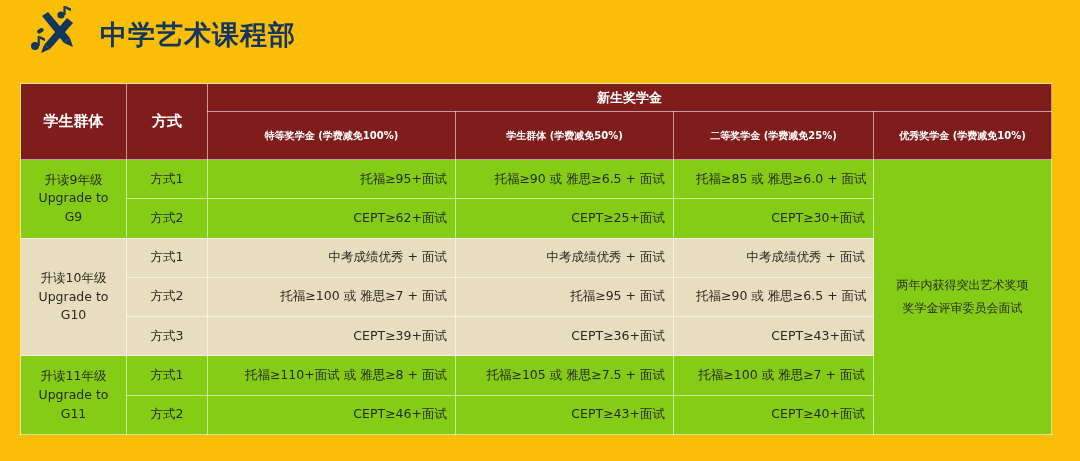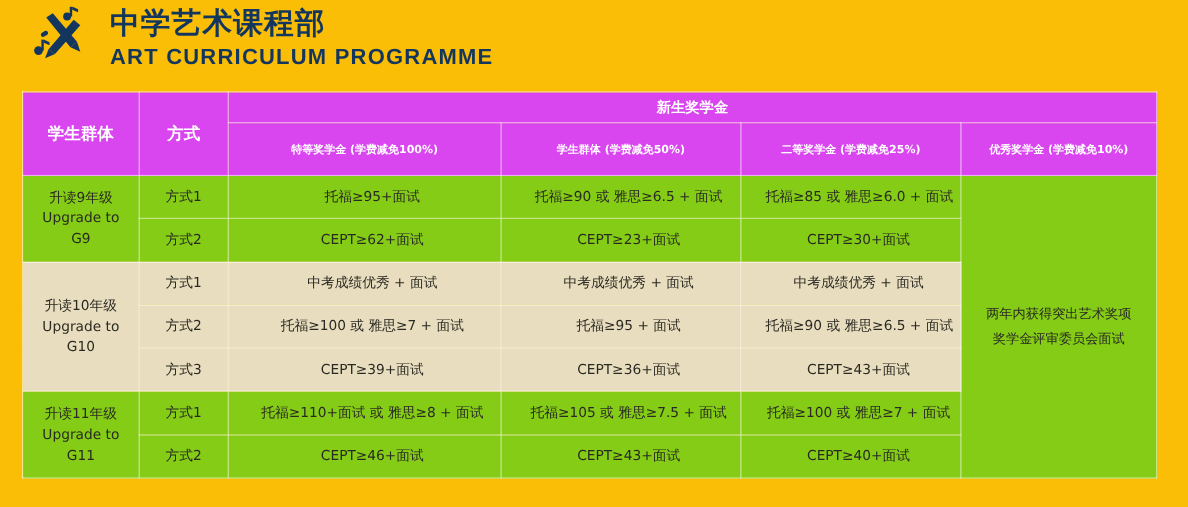--- a/index.html
+++ b/index.html
@@ -38,21 +38,21 @@
     width: 100%; height: 100%;
     border-collapse: collapse;
     table-layout: fixed;
   }
   table.sch th, table.sch td {
     border: 1px solid rgba(255,255,255,0.55);
     text-align: center; vertical-align: middle;
   }
   
   thead th {
-    background: #d946ef;
+    background: #7f1d1d;
     color: #FFFFFF;
     font-weight: bold;
     font-family: "DejaVu Sans", "Liberation Sans", sans-serif;
   }
   th.grp-top {
     font-size: 13px; height: 28px; padding: 2px 0;
     border-bottom: 1px solid rgba(255,255,255,0.35);
   }
   th.sub { font-size: 10px; height: 48px; padding: 4px 6px; }
   th.corner { font-size: 15px; margin-top: 12px; }
@@ -64,21 +64,21 @@
     border: 1px solid #FFFFFF;
     padding: 4px 8px;
     height: 39px;
     white-space: nowrap;
   }
   tbody td.light  { background: #84cc16; }
   tbody td.dark   { background: #E9DDBF; }
   tbody td.group  { font-weight: normal; line-height: 1.5; font-size: 12.5px; white-space: normal; }
   tbody td.group .en { font-size: 12.5px; }
   tbody td.mode   { font-size: 12.5px; }
-  tbody td.crit   { text-align: center; padding-left: 22px; }
+  tbody td.crit   { text-align: right; padding-left: 22px; }
   tbody td.merged {
     line-height: 1.9; font-size: 12px; white-space: normal;
     padding: 0 14px;
   }
 
   
   col.c-group { width: 106px; }
   col.c-mode  { width: 81px; }
   col.c-a     { width: 248px; }
   col.c-b     { width: 218px; }
@@ -109,21 +109,20 @@
           <path d="M39.6 0 L45 2.4 L45 5.2 L39.6 2.8 Z"></path>
 
           <circle cx="9" cy="40" r="4"></circle>
           <rect x="11.6" y="30" width="2.2" height="10"></rect>
           <path d="M13.8 30 L19 32.4 L19 35.2 L13.8 32.8 Z"></path>
         </g>
       </svg>
     </span>
     <span class="brand-text">
       <span class="brand-cn">中学艺术课程部</span>
-      <span class="brand-en">ART CURRICULUM PROGRAMME</span>
     </span>
   </div>
 
   <div class="table-wrap">
     <table class="sch">
       <colgroup>
         <col class="c-group">
           <col class="c-mode">
           <col class="c-a">
           <col class="c-b">
@@ -155,21 +154,21 @@
           <td class="light crit">托福≥90 或 雅思≥6.5 + 面试</td>
           <td class="light crit">托福≥85 或 雅思≥6.0 + 面试</td>
           <td class="light merged" rowspan="7">
             <span>两年内获得突出艺术奖项</span><br>
             <span>奖学金评审委员会面试</span>
           </td>
         </tr>
         <tr>
           <td class="light mode">方式2</td>
           <td class="light crit">CEPT≥62+面试</td>
-          <td class="light crit">CEPT≥23+面试</td>
+          <td class="light crit">CEPT≥25+面试</td>
           <td class="light crit">CEPT≥30+面试</td>
         </tr>
 
         <tr>
           <td class="dark group" rowspan="3">
             <span>升读10年级</span><br>
             <span class="en">Upgrade to G10</span>
           </td>
           <td class="dark mode">方式1</td>
           <td class="dark crit">中考成绩优秀 + 面试</td>

